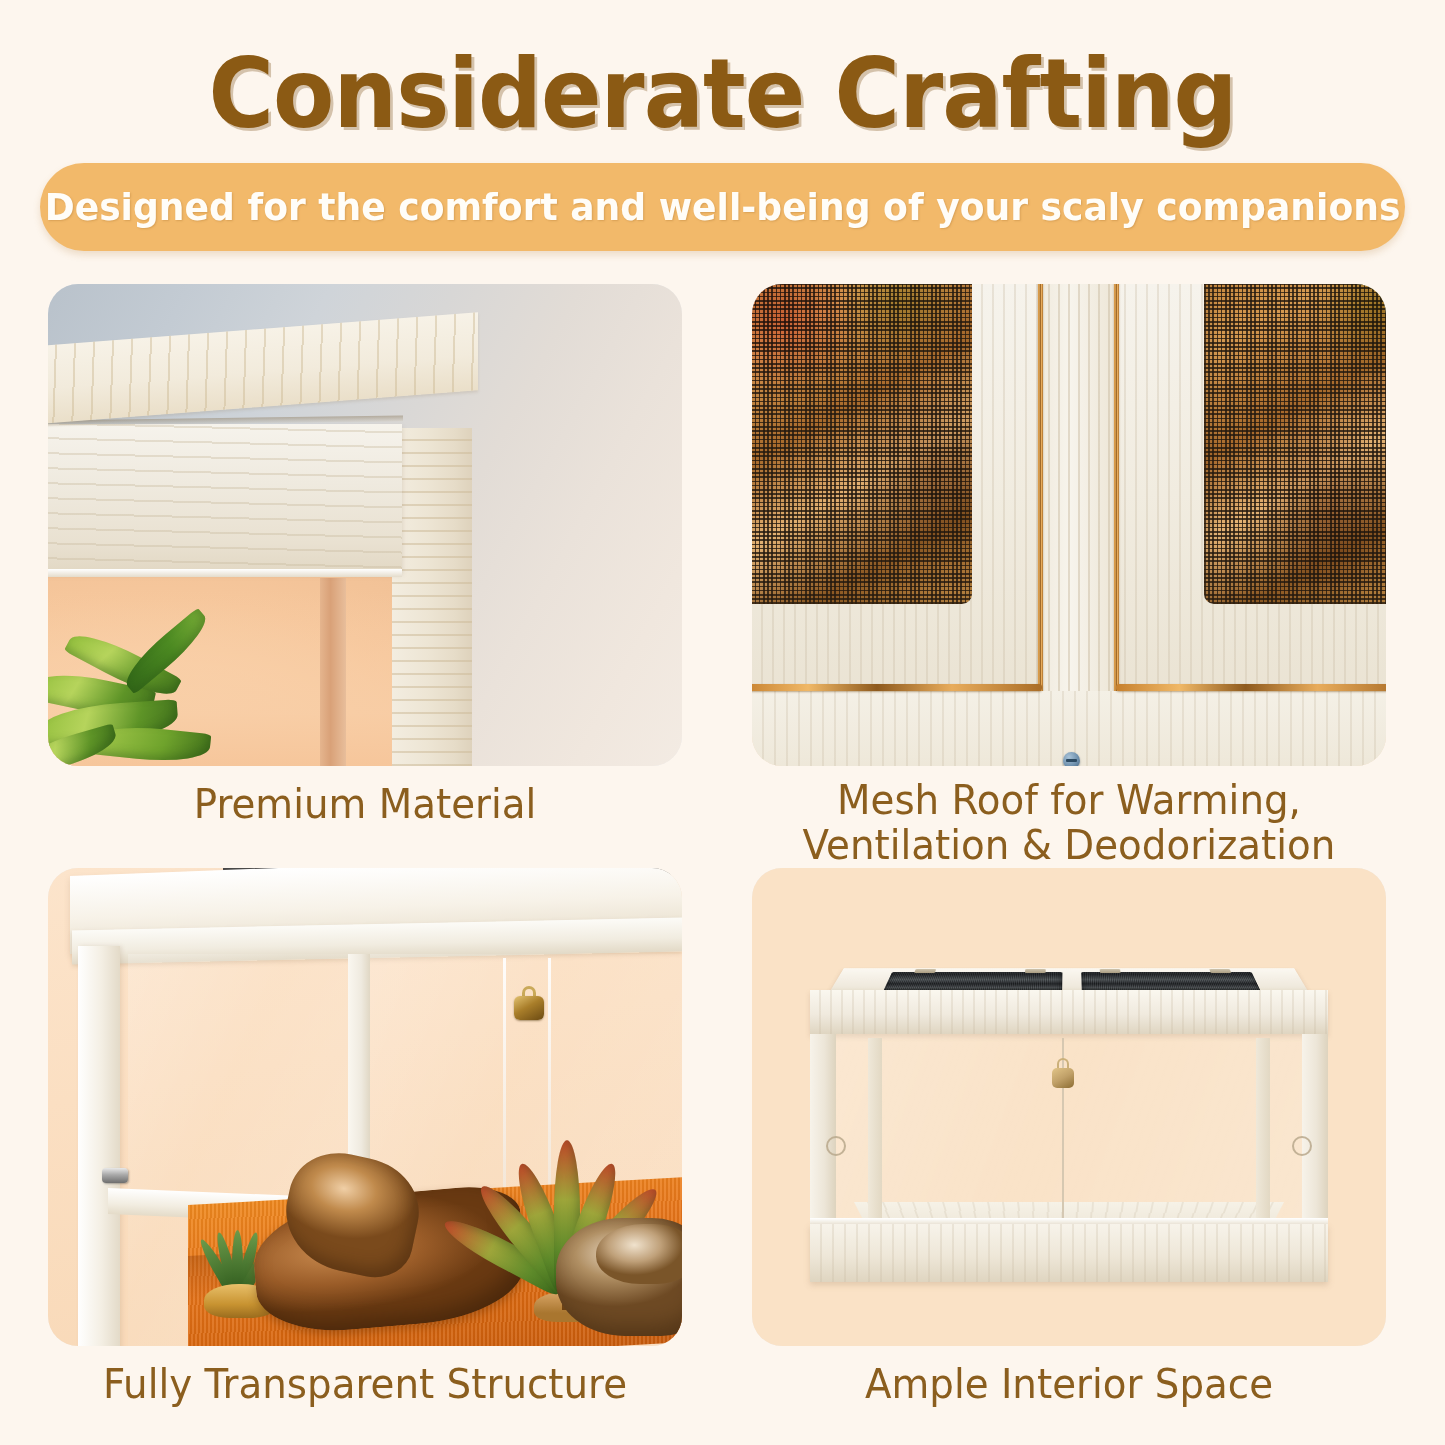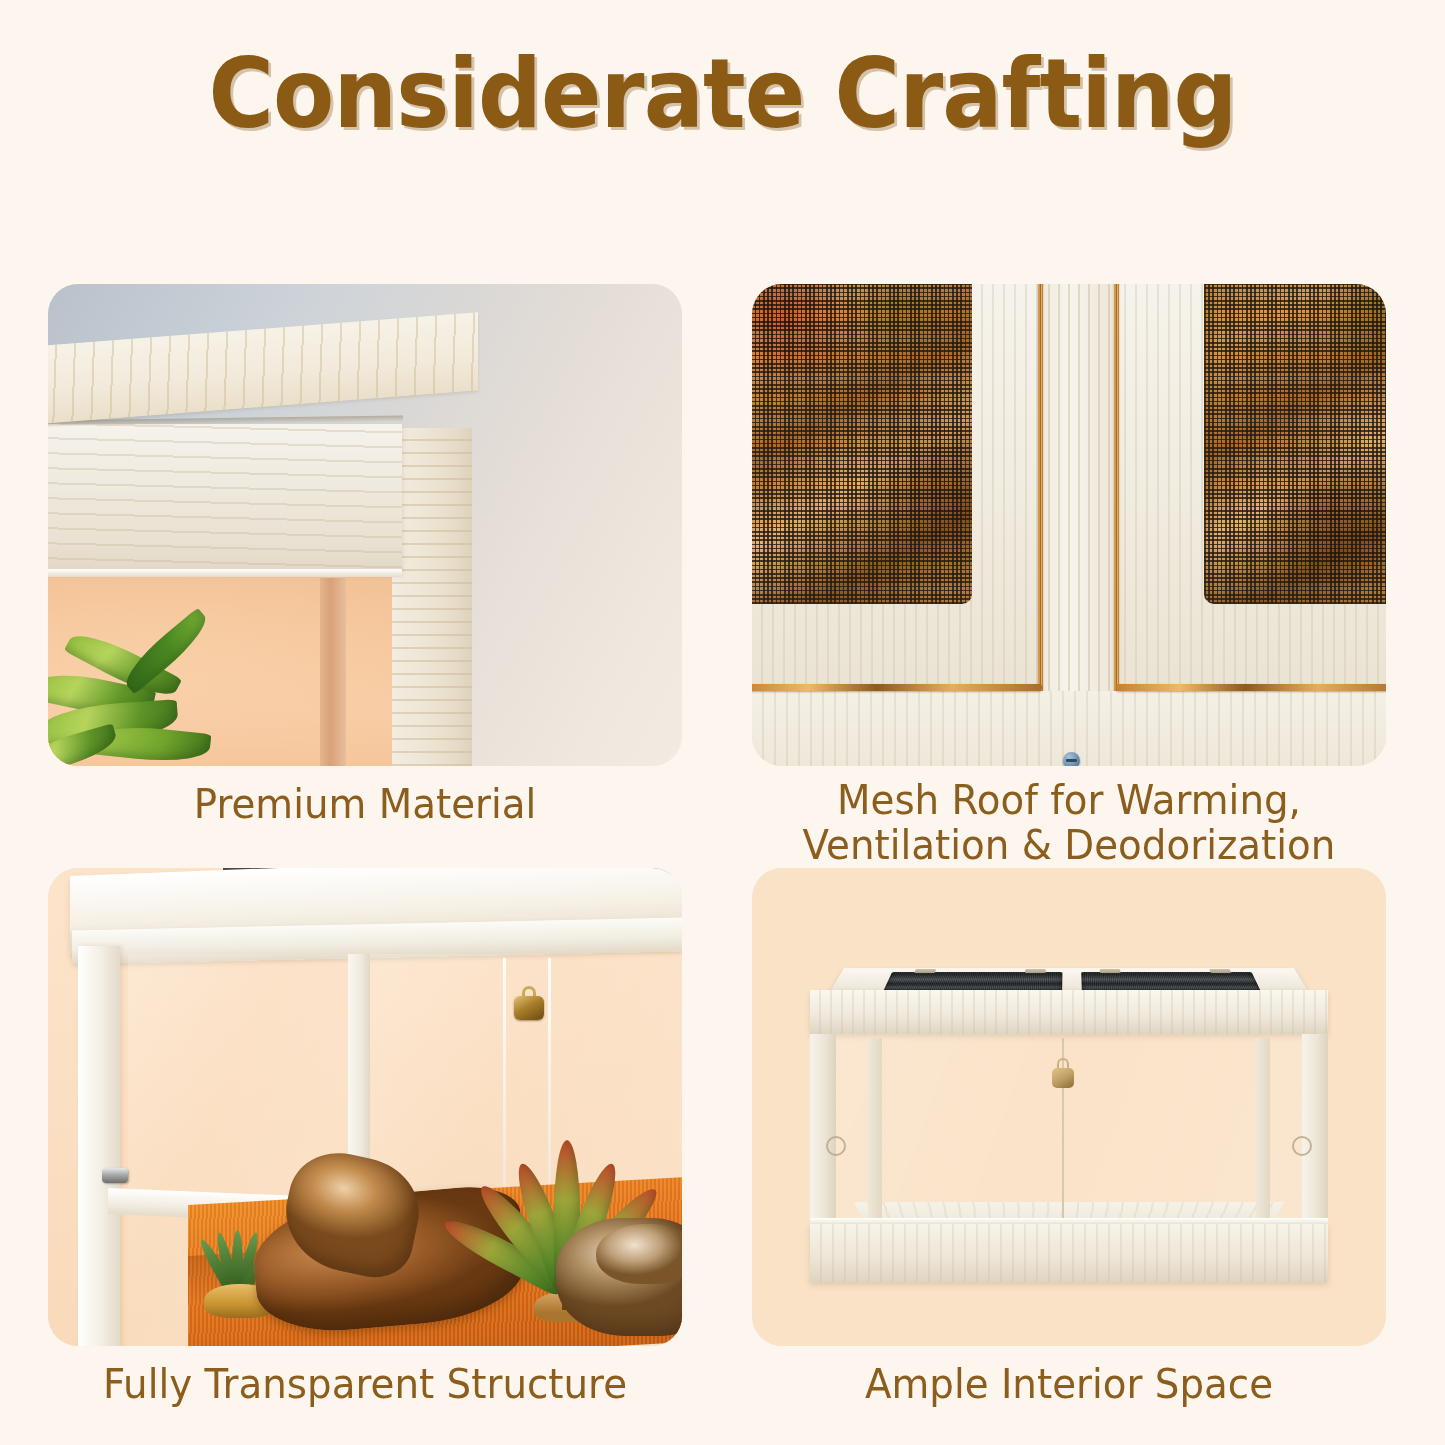--- a/index.html
+++ b/index.html
@@ -499,20 +499,23 @@
     background:linear-gradient(180deg,#FFFFFF,#E8E0CF);
   }
 </style>
 </head>
 <body>
 
 <div class="page">
 
   <div class="title">Considerate Crafting</div>
 
+  <div class="subtitle-pill">
+    <span class="subtitle-text">Designed for the comfort and well-being of your scaly companions</span>
+  </div>
 
   <div class="panel p-tl">
     <div class="tl-wall"></div>
     <div class="tl-interior"></div>
     <div class="tl-interior2"></div>
     <div class="tl-post"></div>
     <div class="tl-rail"></div>
     <div class="tl-board"></div>
     <div class="tl-board-edge"></div>
     <div class="tl-seam"></div>

